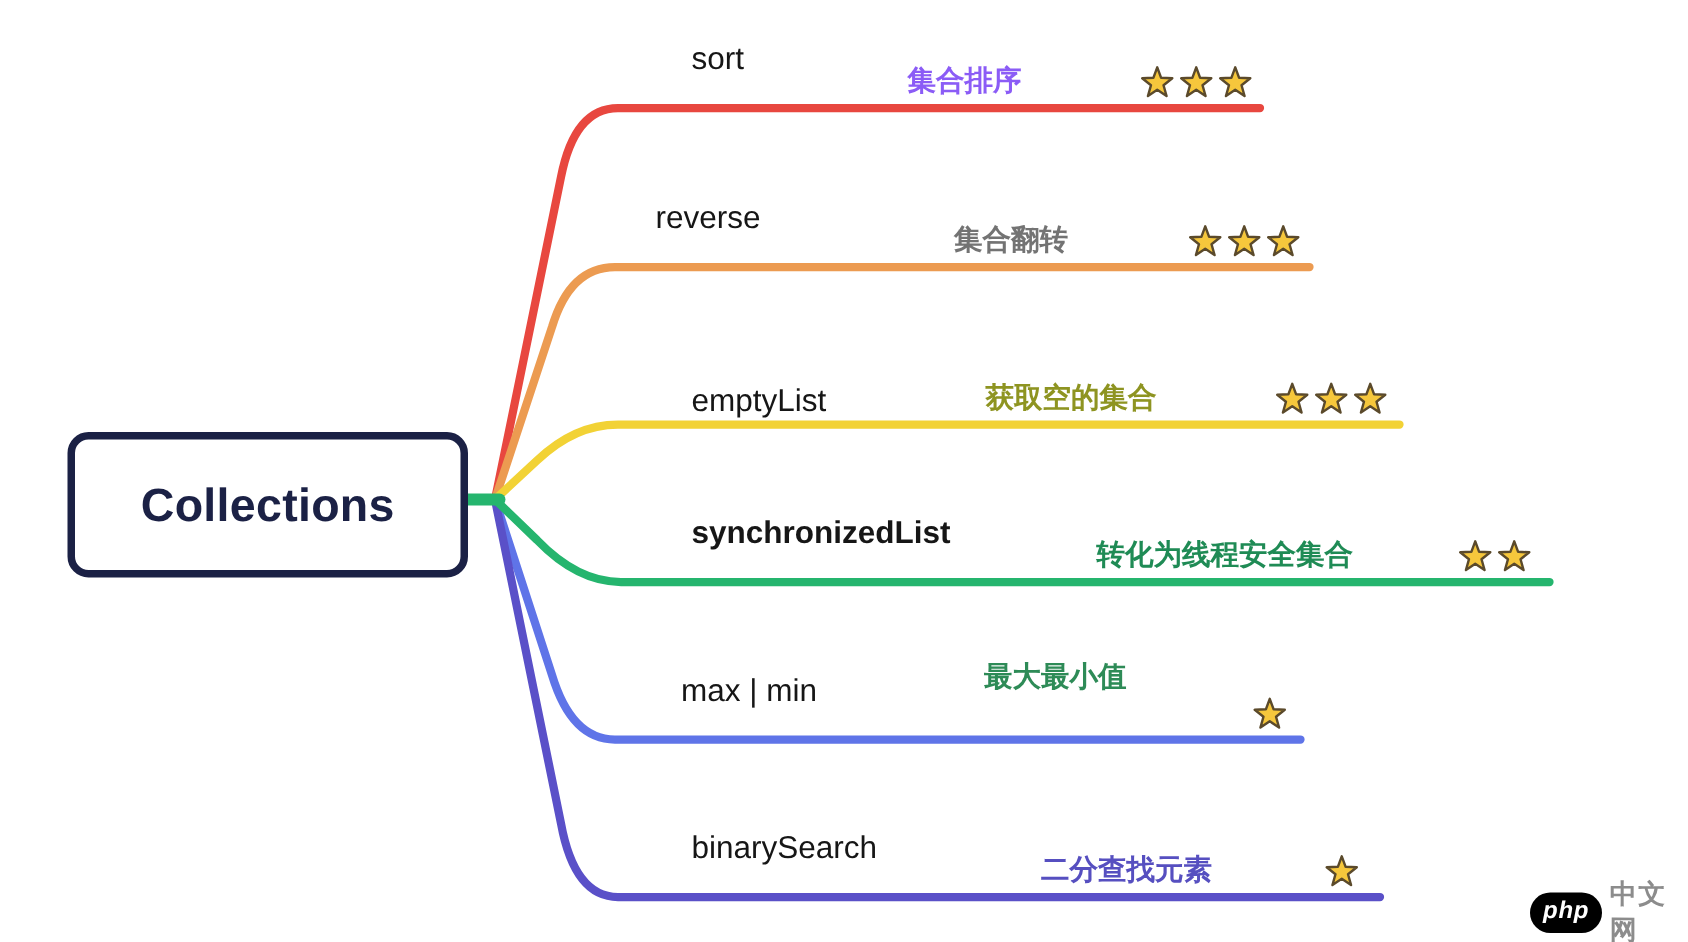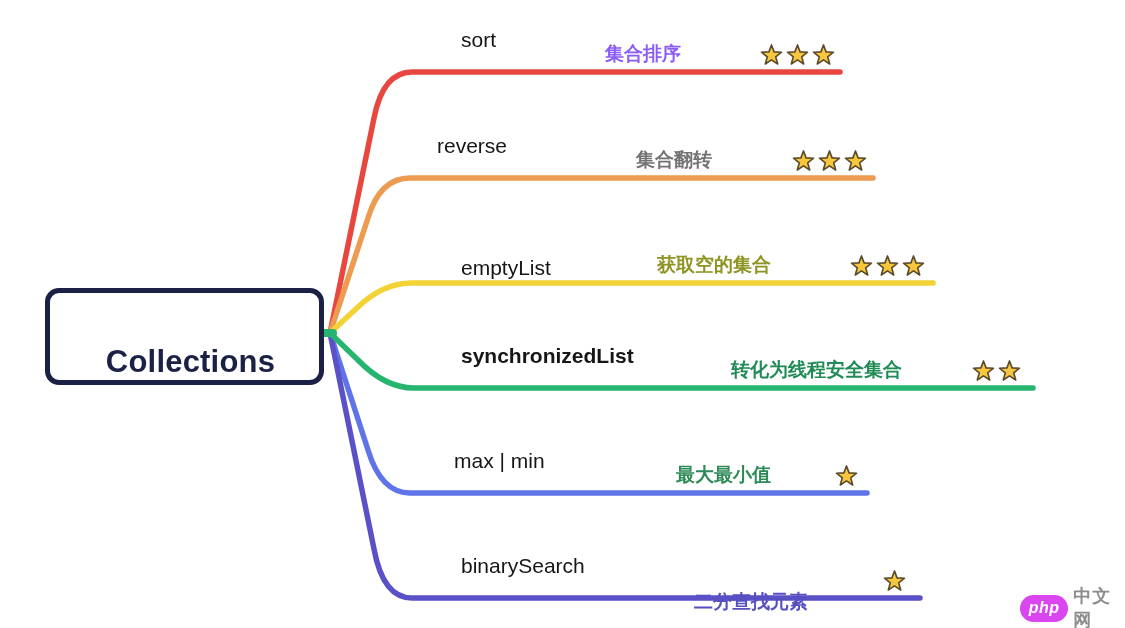--- a/index.html
+++ b/index.html
@@ -11,23 +11,22 @@
     font-family:"Liberation Sans","DejaVu Sans",sans-serif;
   }
   #connectors{position:absolute;left:0;top:0;width:1125px;height:628px;}
   .root-node{
     position:absolute;
     left:45px;top:288px;
     width:257px;height:87px;
     background:#ffffff;
     border:5px solid #1B2145;
     border-radius:14px;
-    display:flex;align-items:flex-end;justify-content:center;
+    display:flex;align-items:center;justify-content:center;
     z-index:3;
-    padding-left:12px;
   }
   .root-label{
     font-size:31px;font-weight:bold;color:#1B2145;letter-spacing:0.2px;
   }
   .branch-label{
     position:absolute;
     font-size:21px;color:#161616;
     white-space:nowrap;
   }
   .branch-desc{
@@ -41,21 +40,21 @@
     align-items:center;
   }
   .star{width:23px;height:23px;display:block;}
   .watermark{
     position:absolute;
     left:1020px;top:584px;
     display:flex;align-items:center;gap:5px;
   }
   .wm-badge{
     width:53px;height:27px;
-    background:#d946ef;
+    background:#000000;
     border-radius:14px;
     display:flex;align-items:center;justify-content:center;
     color:#ffffff;
     font-size:16px;font-weight:bold;font-style:italic;
     letter-spacing:0.5px;
   }
   .wm-text{
     font-size:18px;font-weight:bold;color:#8C8C8C;letter-spacing:1px;
   }
 </style>
@@ -131,30 +130,30 @@
           <svg class="star" viewBox="0 0 24 24">
             <polygon points="12,2 14.7,9.28 22.46,9.6 16.37,14.42 18.47,21.9 12,17.6 5.53,21.9 7.63,14.42 1.54,9.6 9.3,9.28" fill="#F6C73C" stroke="#5B4A2B" stroke-width="1.7" stroke-linejoin="round"></polygon>
           </svg>
           <svg class="star" viewBox="0 0 24 24">
             <polygon points="12,2 14.7,9.28 22.46,9.6 16.37,14.42 18.47,21.9 12,17.6 5.53,21.9 7.63,14.42 1.54,9.6 9.3,9.28" fill="#F6C73C" stroke="#5B4A2B" stroke-width="1.7" stroke-linejoin="round"></polygon>
           </svg>
         </div>
       </div>
       <div>
         <div class="branch-label" style="left: 454px; top: 449px;">max | min</div>
-        <div class="branch-desc" style="left: 656px; top: 462px; color: rgb(46, 139, 87); margin-left: 20px;">最大最小值</div>
+        <div class="branch-desc" style="left: 656px; top: 438px; color: rgb(46, 139, 87);">最大最小值</div>
         <div class="stars" style="left: 835px; top: 464px;">
           <svg class="star" viewBox="0 0 24 24">
             <polygon points="12,2 14.7,9.28 22.46,9.6 16.37,14.42 18.47,21.9 12,17.6 5.53,21.9 7.63,14.42 1.54,9.6 9.3,9.28" fill="#F6C73C" stroke="#5B4A2B" stroke-width="1.7" stroke-linejoin="round"></polygon>
           </svg>
         </div>
       </div>
       <div>
         <div class="branch-label" style="left: 461px; top: 554px;">binarySearch</div>
-        <div class="branch-desc" style="left: 694px; top: 589px; color: rgb(86, 79, 192);">二分查找元素</div>
+        <div class="branch-desc" style="left: 694px; top: 567px; color: rgb(86, 79, 192);">二分查找元素</div>
         <div class="stars" style="left: 883px; top: 569px;">
           <svg class="star" viewBox="0 0 24 24">
             <polygon points="12,2 14.7,9.28 22.46,9.6 16.37,14.42 18.47,21.9 12,17.6 5.53,21.9 7.63,14.42 1.54,9.6 9.3,9.28" fill="#F6C73C" stroke="#5B4A2B" stroke-width="1.7" stroke-linejoin="round"></polygon>
           </svg>
         </div>
       </div>
     </div>
 
   <div class="watermark">
     <span class="wm-badge">php</span>

